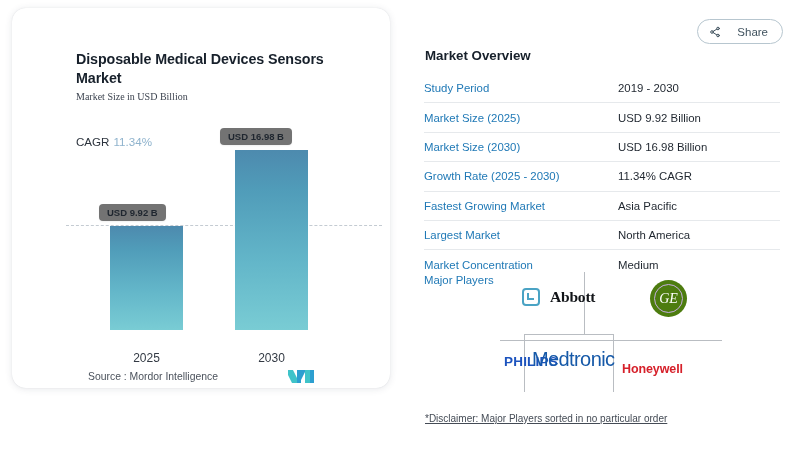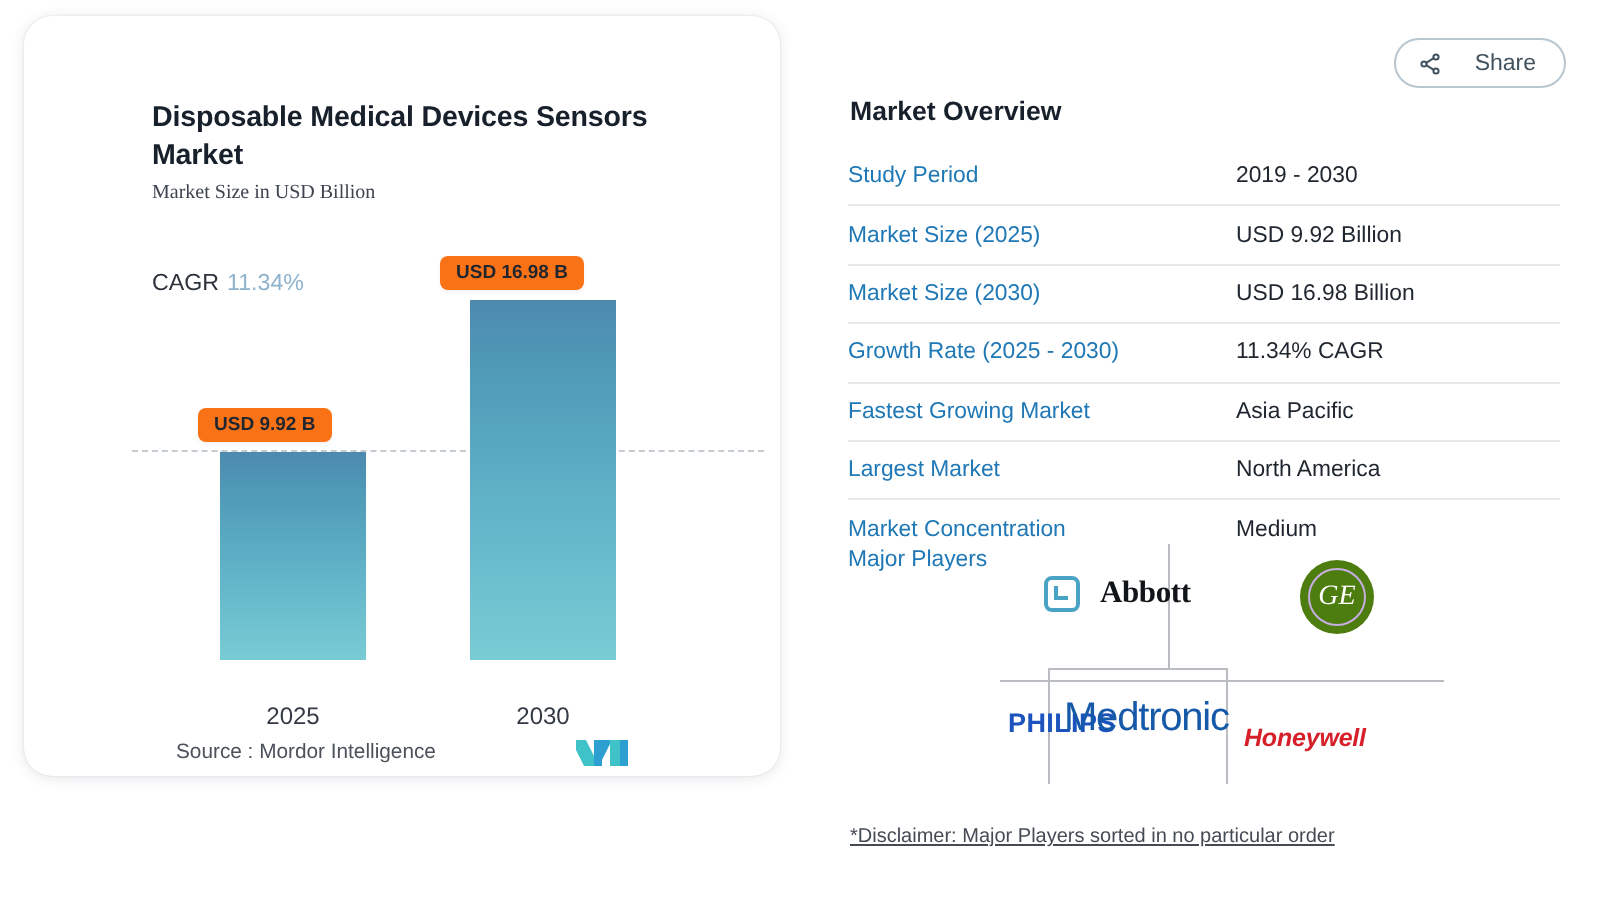--- a/index.html
+++ b/index.html
@@ -83,21 +83,21 @@
     position: absolute;
     bottom: -17px;
     width: 73px;
     text-align: center;
     font-size: 12px;
     color: #333a44;
   }
 
   .value-badge {
     position: absolute;
-    background: #f97316;
+    background: #737373;
     border-radius: 4px;
     padding: 3px 8px 3px 8px;
     font-size: 9.5px;
     font-weight: bold;
     color: #1f262f;
     white-space: nowrap;
     box-shadow: 0 1px 2px rgba(0,0,0,0.06);
   }
   #badge-2025 { left: 27px; bottom: 127px; }
   #badge-2030 { left: 148px; bottom: 203px; }
@@ -259,21 +259,20 @@
     font-size: 20px;
     color: #1659a8;
     letter-spacing: -0.6px;
   }
   #logo-honeywell {
     left: 122px; top: 90px;
     font-size: 12.5px;
     font-weight: bold;
     color: #d6202a;
     letter-spacing: -0.1px;
-    font-style: italic;
   }
 
   #disclaimer {
     position: absolute;
     left: 425px; top: 413px;
     font-size: 10px;
     color: #444b55;
     white-space: nowrap;
     text-decoration: underline;
   }

